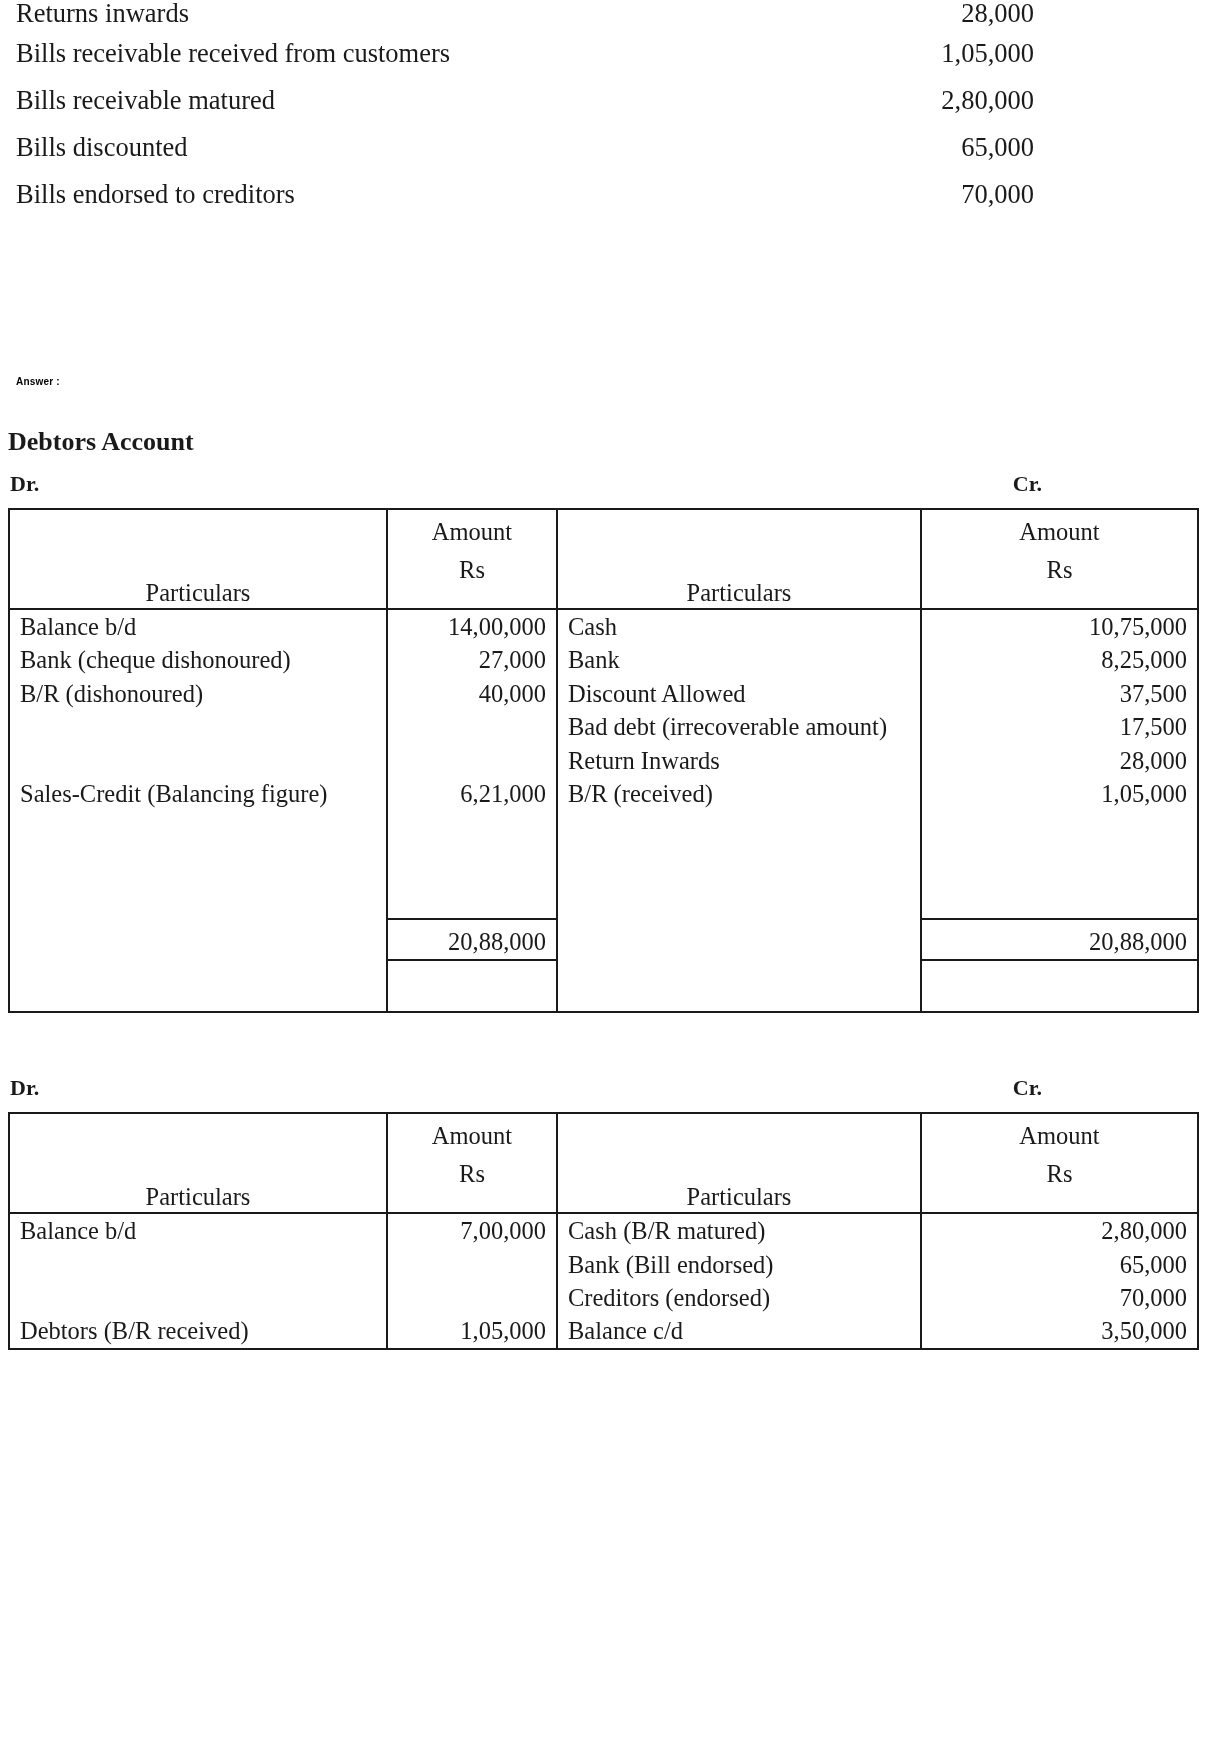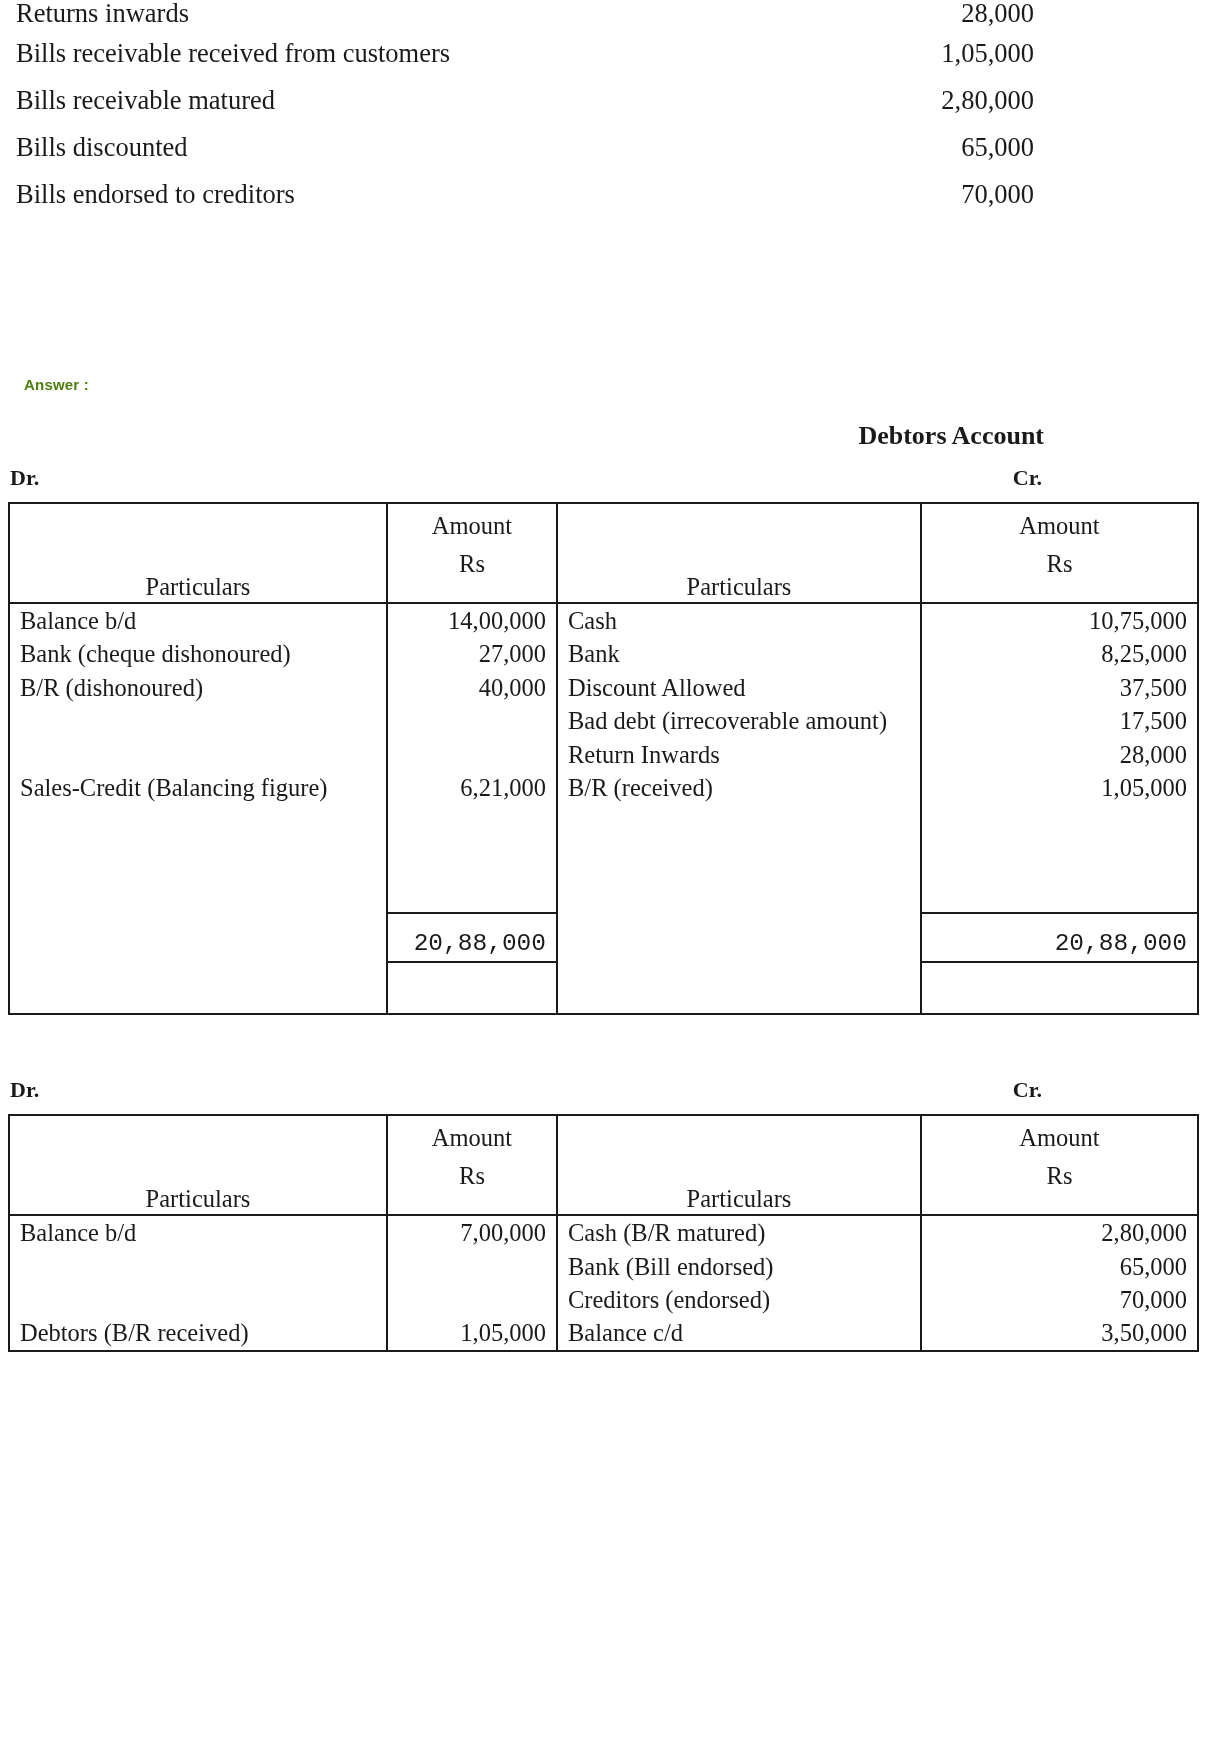--- a/index.html
+++ b/index.html
@@ -37,32 +37,33 @@
     padding: 0;
     height: 47px;
   }
   .intro-row:first-child { height: 40px; }
   .intro-amount { white-space: nowrap; text-align: right; }
 
   
   .answer-label {
     font-family: "Liberation Sans", "DejaVu Sans", sans-serif;
     font-weight: bold;
-    font-size: 15px;
-    color: #4d7c0f;
-    margin-left: 16px;
+    font-size: 10px;
+    color: #000000;
+    margin-left: 8px;
     letter-spacing: 0.2px;
   }
 
   
   .account-title {
-    text-align: right;
+    text-align: left;
     font-weight: bold;
     font-size: 26px;
     line-height: 1;
+    margin-top: 12px;
   }
   .drcr {
     display: flex;
     justify-content: space-between;
     font-weight: bold;
     font-size: 22px;
     line-height: 1;
     padding: 0 2px;
   }
 
@@ -114,23 +115,22 @@
     border-bottom: none;
   }
   tbody.body-rows tr:first-child td { border-top: 2px solid #1a1a1a; }
 
   td.blank { border-top: none; border-bottom: none; }
 
   
   tr.totals td.num {
     border-top: 2.5px solid #1a1a1a;
     border-bottom: 2.5px solid #1a1a1a;
-    padding-top: 16px;
+    padding-top: 8px;
     padding-bottom: 4px;
-    font-family: Liberation Mono, monospace;
   }
   tr.totals td.txt {
     border-top: none;
     border-bottom: none;
   }
   tr.closing td.num {
     border-top: 2.5px solid #1a1a1a;
     height: 44px;
   }
   tr.closing td.txt { border: none; }

